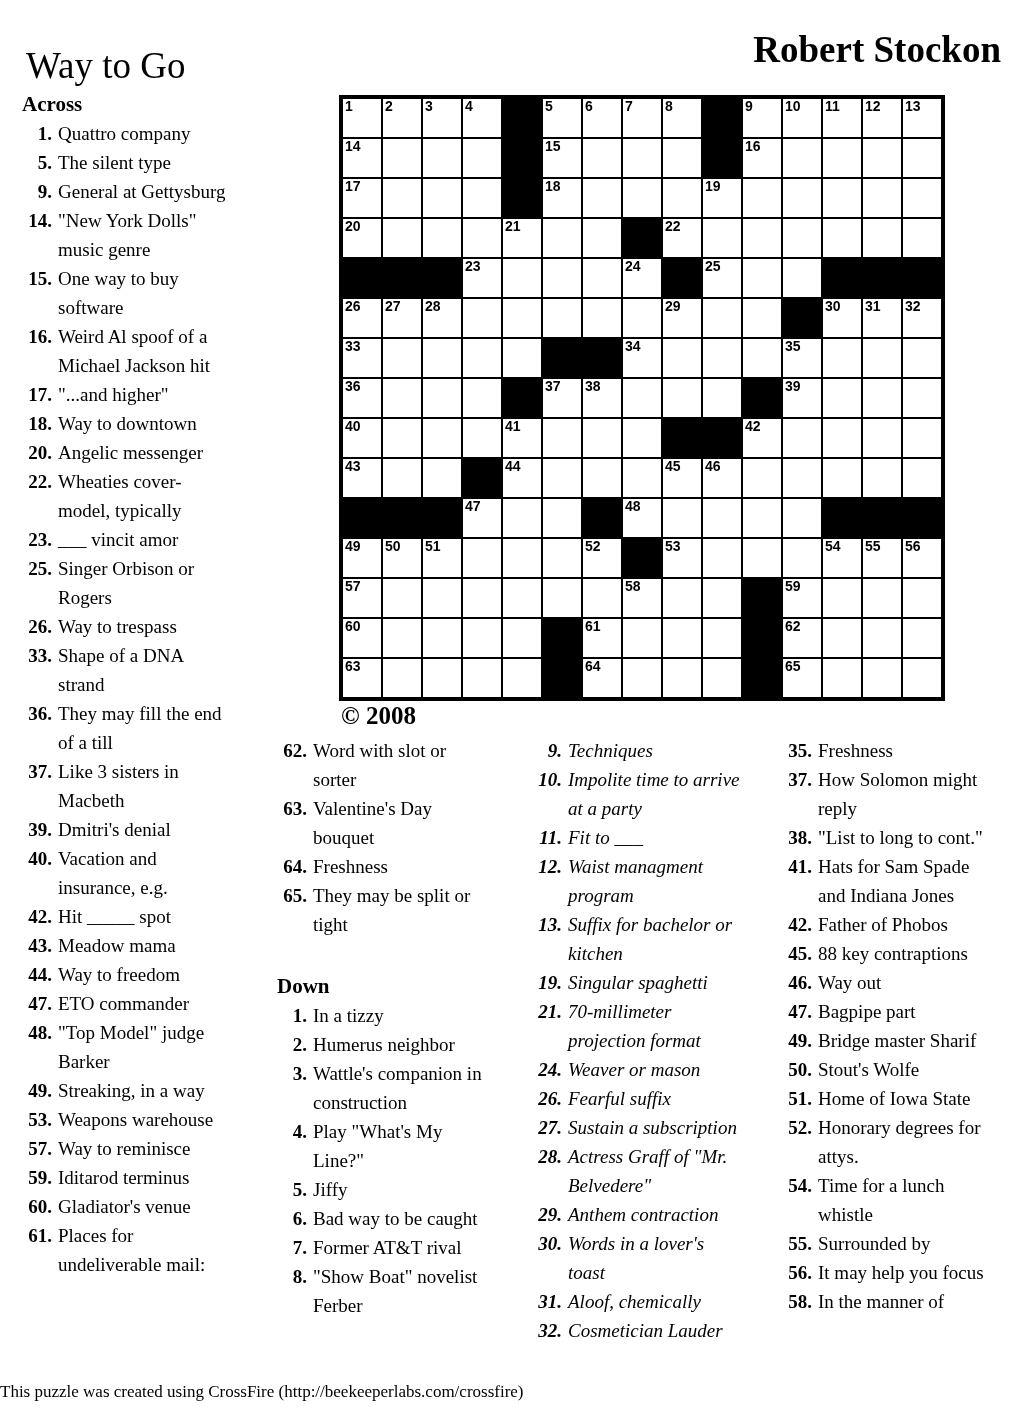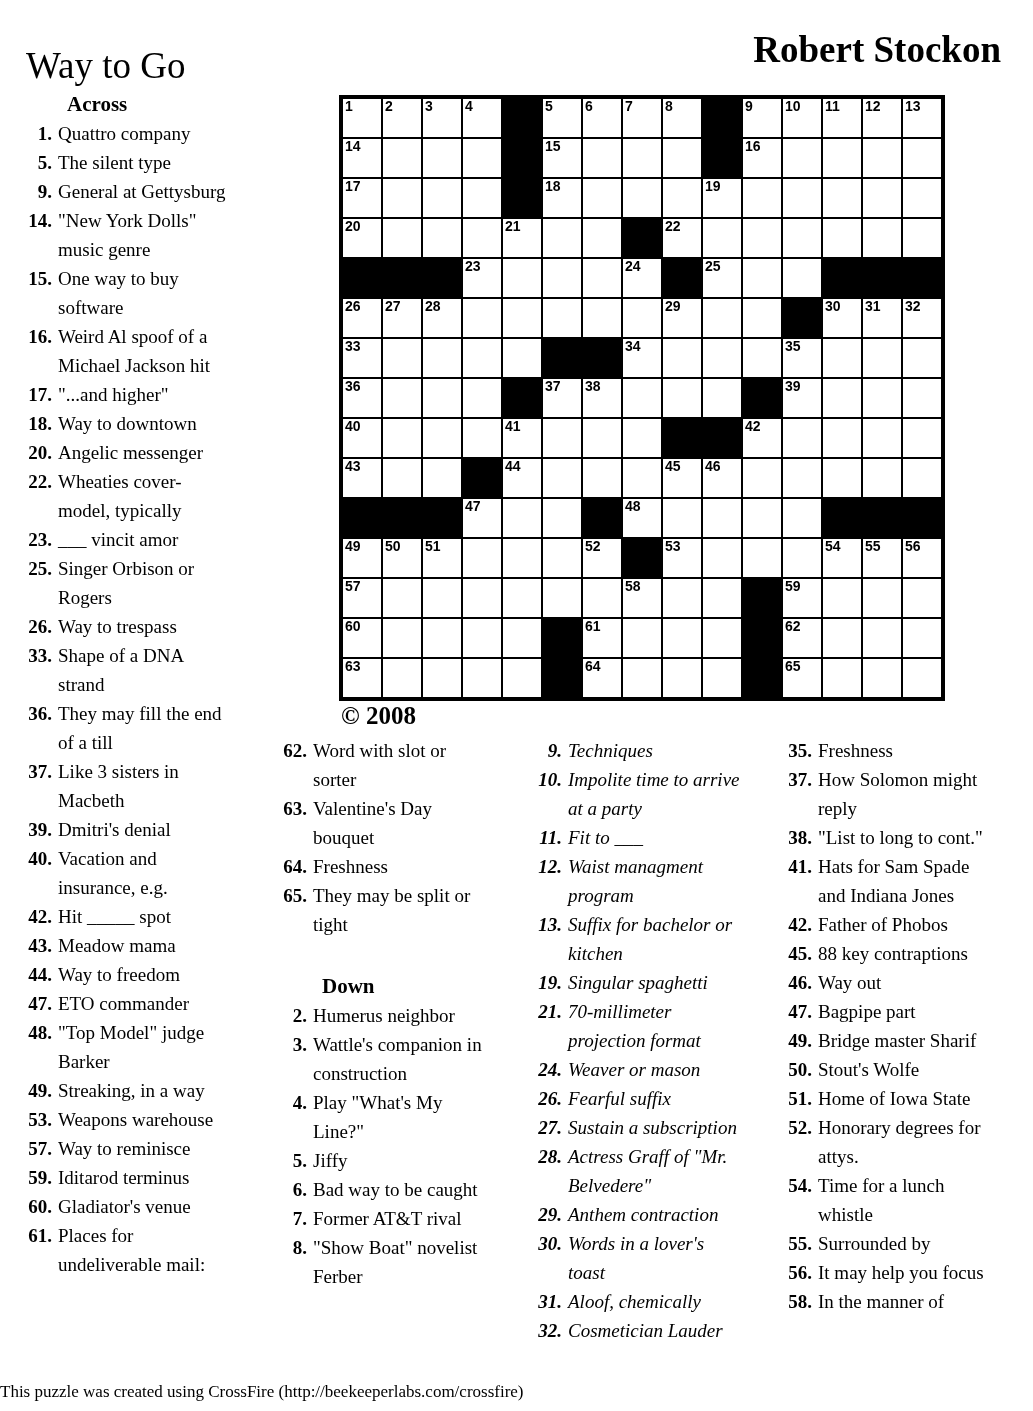--- a/index.html
+++ b/index.html
@@ -20,21 +20,21 @@
         font-size:14px;line-height:15px;}
 
   .copyright{position:absolute;left:341px;top:702px;font-size:25px;font-weight:bold;}
 
   
   .clue-col{position:absolute;font-size:19px;line-height:29px;}
   #cluecol1{left:22px;top:90px;width:240px;}
   #cluecol2{left:277px;top:736px;width:240px;}
   #cluecol3{left:532px;top:736px;width:240px;font-style:italic;}
   #cluecol4{left:782px;top:736px;width:246px;}
-  .clue-head{font-size:21px;font-weight:bold;line-height:29px;margin-left:45px;}
+  .clue-head{font-size:21px;font-weight:bold;line-height:29px;}
   .clue{padding-left:36px;}
   .clue .num{display:inline-block;width:30px;margin-left:-36px;margin-right:6px;
              text-align:right;font-weight:bold;}
   .clue .txt{white-space:pre-line;}
   .gap{height:33px;}
 
   .footer{position:absolute;left:0;right:0;top:1382px;text-align:left;font-size:17px;}
 </style>
 </head>
 <body>
@@ -449,20 +449,21 @@
   <div class="clue-col" id="cluecol2">
       <div class="clue"><span class="num">62.</span><span class="txt">Word with slot or
 sorter</span></div>
       <div class="clue"><span class="num">63.</span><span class="txt">Valentine's Day
 bouquet</span></div>
       <div class="clue"><span class="num">64.</span><span class="txt">Freshness</span></div>
       <div class="clue"><span class="num">65.</span><span class="txt">They may be split or
 tight</span></div>
       <div class="gap"></div>
       <div class="clue-head">Down</div>
+      <div class="clue"><span class="num">1.</span><span class="txt">In a tizzy</span></div>
       <div class="clue"><span class="num">2.</span><span class="txt">Humerus neighbor</span></div>
       <div class="clue"><span class="num">3.</span><span class="txt">Wattle's companion in
 construction</span></div>
       <div class="clue"><span class="num">4.</span><span class="txt">Play "What's My
 Line?"</span></div>
       <div class="clue"><span class="num">5.</span><span class="txt">Jiffy</span></div>
       <div class="clue"><span class="num">6.</span><span class="txt">Bad way to be caught</span></div>
       <div class="clue"><span class="num">7.</span><span class="txt">Former AT&amp;T rival</span></div>
       <div class="clue"><span class="num">8.</span><span class="txt">"Show Boat" novelist
 Ferber</span></div>

